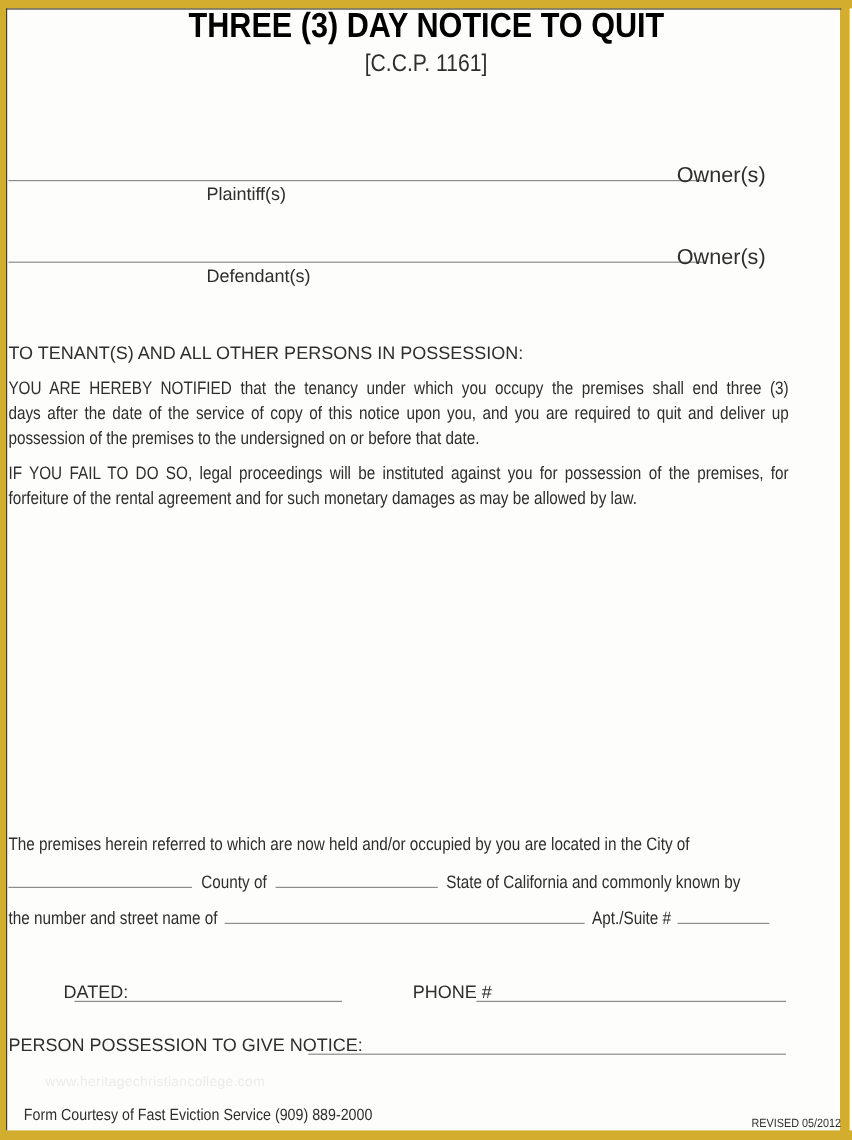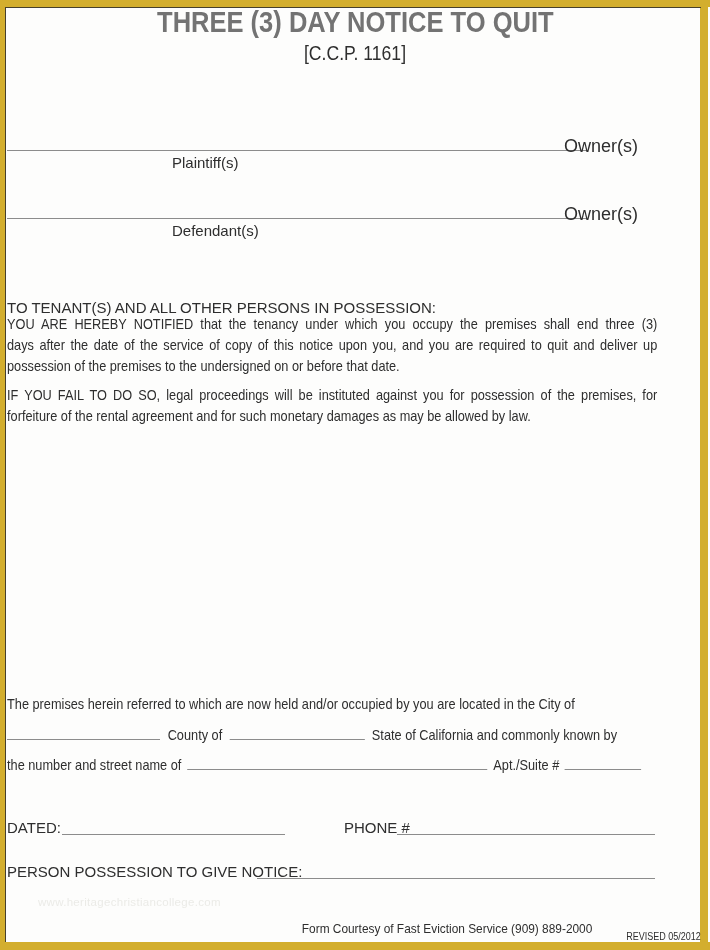--- a/index.html
+++ b/index.html
@@ -17,21 +17,21 @@
   .b-left{position:absolute;left:0;top:0;width:5px;height:950px;background:#d3ae2e;}
   .b-right{position:absolute;left:700px;top:0;width:8px;height:950px;background:#d3ae2e;}
   .b-top-inner{position:absolute;left:5px;top:7px;width:696px;height:1px;background:#46402c;}
   .b-left-inner{position:absolute;left:5px;top:7px;width:1px;height:935px;background:#46402c;}
 
   .abs{position:absolute;}
   .cond{transform:scaleX(0.85);transform-origin:0 50%;white-space:nowrap;}
   .cond-c{display:inline-block;transform:scaleX(0.88);transform-origin:50% 50%;white-space:nowrap;}
 
   .title-wrap{position:absolute;left:0;top:6px;width:710px;text-align:center;
-    font-size:29px;font-weight:bold;letter-spacing:0px;color:#737373;}
+    font-size:29px;font-weight:bold;letter-spacing:0px;color:#000000;}
   .subtitle-wrap{position:absolute;left:0;top:42px;width:710px;text-align:center;
     font-size:20px;color:#2e2e2e;}
   .party-line{position:absolute;left:7px;width:581px;height:1px;background:#8c8c8c;}
   .owner{position:absolute;left:564px;font-size:18px;}
   .party-label{position:absolute;left:172px;font-size:15px;}
 
   .h15{font-size:15px;}
   .para{
     position:absolute;left:7px;width:765px;
     transform:scaleX(0.85);transform-origin:0 0;
@@ -41,21 +41,21 @@
   .lline{text-align:left;}
 
   .prem-row{position:absolute;left:7px;width:780px;
     transform:scaleX(0.85);transform-origin:0 0;
     font-size:15px;white-space:nowrap;}
   .u{display:inline-block;border-bottom:1px solid #8c8c8c;height:16px;vertical-align:baseline;}
 
   .sig-line{position:absolute;height:1px;background:#8c8c8c;}
 
   .watermark{position:absolute;left:38px;top:896px;font-size:11.5px;color:#ebebe7;letter-spacing:0.3px;}
-  .courtesy{position:absolute;left:0;top:921px;width:612px;text-align:right;font-size:13.5px;color:#2e2e2e;}
+  .courtesy{position:absolute;left:0;top:921px;width:612px;text-align:left;font-size:13.5px;color:#2e2e2e;}
   .revised{position:absolute;right:9px;top:931px;font-size:10px;color:#2e2e2e;transform:scaleX(0.9);transform-origin:100% 50%;white-space:nowrap;}
 </style>
 </head>
 <body>
 
 <div class="page">
 
   <div class="b-top"></div>
   <div class="b-bottom"></div>
   <div class="b-left"></div>
@@ -79,21 +79,21 @@
   </div>
 
   <div class="party-line" style="top:218px;"></div>
   <div class="owner" style="top:204px;">
     <span class="cond">Owner(s)</span>
   </div>
   <div class="party-label" style="top:222px;text-align:center;">
     <span class="cond">Defendant(s)</span>
   </div>
 
-  <div class="abs h15" style="left:7px;top:299px;">
+  <div class="abs h15" style="left:7px;top:286px;">
     <span class="cond">TO TENANT(S) AND ALL OTHER PERSONS IN POSSESSION:</span>
   </div>
 
   <div class="para" style="top:313px;">
     <div class="jline">YOU ARE HEREBY NOTIFIED that the tenancy under which you occupy the premises shall end three (3)</div>
     <div class="jline">days after the date of the service of copy of this notice upon you, and you are required to quit and deliver up</div>
     <div class="lline">possession of the premises to the undersigned on or before that date.</div>
   </div>
 
   <div class="para" style="top:384px;">
@@ -107,21 +107,21 @@
   <div class="prem-row" style="top:695px;">
     <span>The premises herein referred to which are now held and/or occupied by you are located in the City of</span>
   </div>
   <div class="prem-row" style="top:723px;">
     <span class="u" style="width:180px;"></span><span style="display:inline-block;width:9px;"></span><span>County of</span><span style="display:inline-block;width:9px;"></span><span class="u" style="width:159px;"></span><span style="display:inline-block;width:8px;"></span><span>State of California and commonly known by</span>
   </div>
   <div class="prem-row" style="top:753px;">
     <span>the number and street name of</span><span style="display:inline-block;width:7px;"></span><span class="u" style="width:353px;"></span><span style="display:inline-block;width:7px;"></span><span>Apt./Suite #</span><span style="display:inline-block;width:6px;"></span><span class="u" style="width:90px;"></span>
   </div>
 
-  <div class="abs h15" style="left:7px;top:819px;">
+  <div class="abs h15" style="left:7px;top:819px;padding-left:46px;">
     <span class="cond">DATED:</span>
   </div>
   <div class="sig-line" style="left:62px;top:834px;width:223px;"></div>
   <div class="abs h15" style="left:344px;top:819px;">
     <span class="cond">PHONE #</span>
   </div>
   <div class="sig-line" style="left:397px;top:834px;width:258px;"></div>
 
   <div class="abs h15" style="left:7px;top:863px;">
     <span class="cond">PERSON POSSESSION TO GIVE NOTICE:</span>

